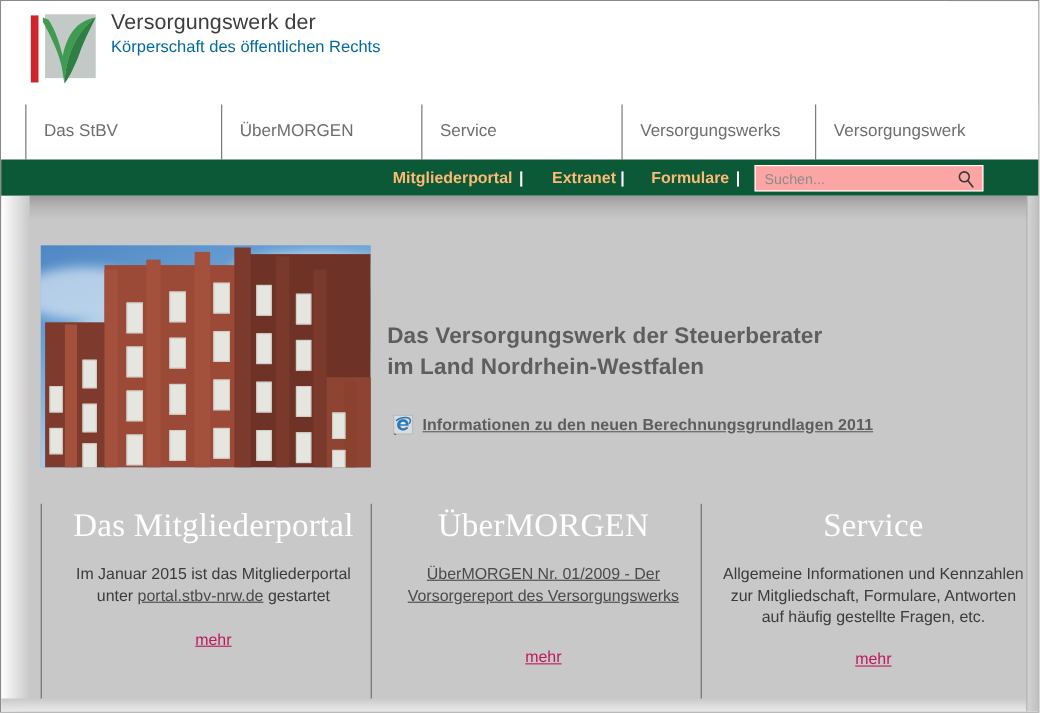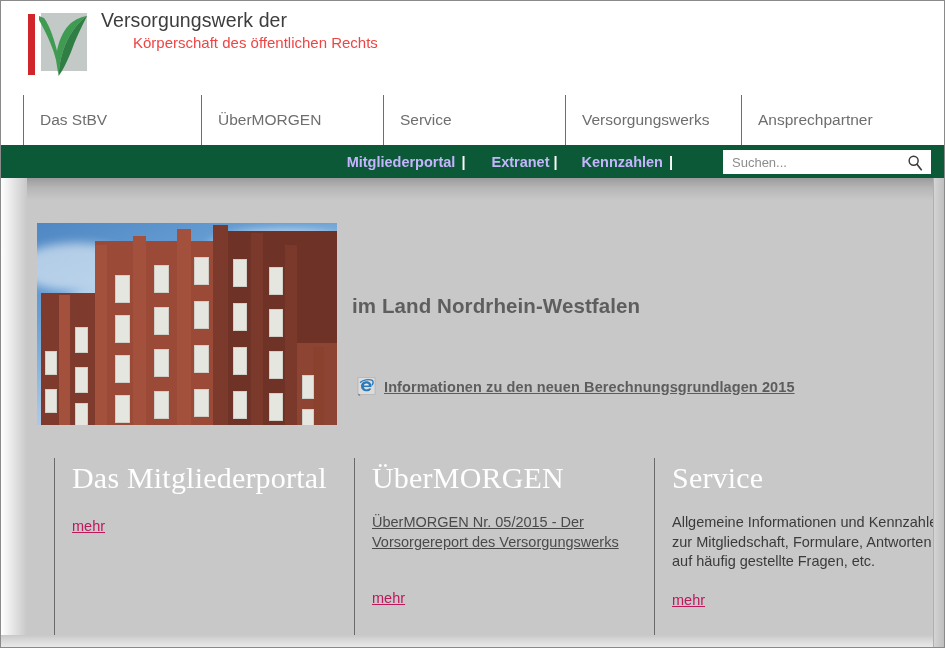--- a/index.html
+++ b/index.html
@@ -57,23 +57,22 @@
   }
   .title-line1, .title-line2 {
     font-size: 19.5px;
     line-height: 23px;
     color: #3d3d3d;
     letter-spacing: 0.1px;
   }
   .title-line3 {
     font-size: 15px;
     line-height: 20px;
-    color: #ef4444;
+    color: #0369a1;
     margin-top: 1px;
-    margin-left: 32px;
   }
 
   
   .mainnav {
     position: absolute;
     left: 0; top: 94px;
     width: 943px;
     height: 50px;
     background: #ffffff;
   }
@@ -111,35 +110,35 @@
     top: 0;
     height: 33px;
     display: flex;
     align-items: center;
     color: #ffffff;
     font-size: 14.5px;
     font-weight: bold;
     white-space: nowrap;
   }
   .quicklinks a {
-    color: #c4b5fd;
+    color: #fdba74;
     text-decoration: none;
     cursor: pointer;
     padding-left: 20px;
   }
   .ql-sep {
     padding: 0 6px;
     color: #ffffff;
     font-weight: bold;
   }
   .searchbox {
     position: absolute;
-    left: 722px; top: 5px;
+    left: 685px; top: 5px;
     width: 208px; height: 24px;
-    background: #ffffff;
+    background: #fca5a5;
     border: 1px solid #ffffff;
     box-sizing: border-box;
   }
   .searchinput {
     position: absolute;
     left: 6px; top: 3px;
     width: 205px;
     border: none;
     outline: none;
     font-family: "Liberation Sans", sans-serif;
@@ -259,22 +258,22 @@
     color: #5d5d5d;
     text-decoration: underline;
     font-weight: bold;
     cursor: pointer;
     letter-spacing: 0.1px;
   }
 
   
   .cols {
     position: absolute;
-    left: 17px; top: 280px;
-    width: 921px; height: 186px;
+    left: 0; top: 280px;
+    width: 921px; height: 186px; text-align: center;
   }
   .col {
     position: absolute;
     top: 0;
     height: 186px;
     box-sizing: border-box;
     border-left: 1px solid #6a6a6a;
     padding-left: 17px;
   }
   .col1 { left: 36px;  width: 296px; }
@@ -340,32 +339,32 @@
       <div class="navitem" style="width:182px">
         <span>ÜberMORGEN</span>
       </div>
       <div class="navitem" style="width:182px">
         <span>Service</span>
       </div>
       <div class="navitem" style="width:176px">
         <span>Versorgungswerks</span>
       </div>
       <div class="navitem" style="width:180px">
-        <span>Ansprechpartner</span>
+        <span>Versorgungswerk</span>
       </div>
     </div>
   </div>
 
   <div class="greenbar">
     <div class="quicklinks">
       <a>Mitgliederportal</a>
       <span class="ql-sep">|</span>
       <a>Extranet</a>
       <span class="ql-sep" style="padding:0 4px">|</span>
-      <a>Kennzahlen</a>
+      <a>Formulare</a>
       <span class="ql-sep">|</span>
     </div>
 
     <div class="searchbox">
       <input class="searchinput" type="text" placeholder="Suchen..." style="">
       <svg class="searchicon" viewBox="0 0 20 20">
         <circle cx="8.5" cy="7.5" r="5" fill="none" stroke="#3a3a3a" stroke-width="1.6"></circle>
         <line x1="12.2" y1="11.5" x2="17" y2="17.5" stroke="#3a3a3a" stroke-width="1.8" stroke-linecap="round"></line>
       </svg>
     </div>
@@ -423,45 +422,49 @@
       <div class="win" style="left:38px; top:104px; width:11px; height:24px;"></div>
       <div class="win" style="left:38px; top:144px; width:11px; height:24px;"></div>
       <div class="win" style="left:38px; top:180px; width:11px; height:22px;"></div>
       <div class="win" style="left:8px;  top:128px; width:10px; height:22px;"></div>
       <div class="win" style="left:8px;  top:166px; width:10px; height:22px;"></div>
       <div class="win" style="left:265px; top:152px; width:10px; height:22px;"></div>
       <div class="win" style="left:265px; top:186px; width:10px; height:16px;"></div>
     </div>
 
     <div class="hero-sub">
+      <div>Das Versorgungswerk der Steuerberater</div>
       <div>im Land Nordrhein-Westfalen</div>
     </div>
 
     <div class="hero-link-row">
       <svg class="ie-icon" viewBox="0 0 20 20">
         <rect x="1" y="0.5" width="17" height="17" fill="#dcdcdc" stroke="#b0b0b0" stroke-width="0.7"></rect>
         <path d="M9.5 4.2 C6.2 4.2 4 6.4 4 9.3 c0 2.9 2.3 5 5.6 5 2.2 0 3.9-1 4.7-2.6 l-2.2-.5 c-.5.8-1.3 1.2-2.4 1.2 -1.6 0-2.7-1-2.8-2.4 h7.6 c.2-3.4-1.8-5.8-4.9-5.8 z" fill="#2a7ab9"></path>
         <path d="M6.9 8.6 c.2-1.3 1.2-2.2 2.6-2.2 1.4 0 2.3.9 2.4 2.2 z" fill="#e8eef5"></path>
         <path d="M3.5 5.2 C6 3 12 1.8 14.8 3.2 c1.7.9 1.6 2.8.4 4.6" fill="none" stroke="#2a7ab9" stroke-width="1.4" stroke-linecap="round"></path>
         <path d="M1.5 16.5 l0 2 2 0 z" fill="#5a5a5a"></path>
       </svg>
-      <span class="hero-link">Informationen zu den neuen Berechnungsgrundlagen 2015</span>
+      <span class="hero-link">Informationen zu den neuen Berechnungsgrundlagen 2011</span>
     </div>
 
     <div class="cols">
 
       <div class="col col1">
         <div class="col-title">Das Mitgliederportal</div>
+        <div class="col-body">
+          <span>Im Januar 2015 ist das Mitgliederportal unter </span><a class="col-link">portal.stbv-nrw.de</a><span> gestartet</span>
+        </div>
         <a class="col-more">mehr</a>
       </div>
 
       <div class="col col2">
         <div class="col-title">ÜberMORGEN</div>
         <div class="col-body">
-          <a class="col-link">ÜberMORGEN Nr. 05/2015 - Der Vorsorgereport des Versorgungswerks</a>
+          <a class="col-link">ÜberMORGEN Nr. 01/2009 - Der Vorsorgereport des Versorgungswerks</a>
         </div>
         <a class="col-more">mehr</a>
       </div>
 
       <div class="col col3">
         <div class="col-title">Service</div>
         <div class="col-body">Allgemeine Informationen und Kennzahlen zur Mitgliedschaft, Formulare, Antworten auf häufig gestellte Fragen, etc.</div>
         <a class="col-more">mehr</a>
       </div>
 

